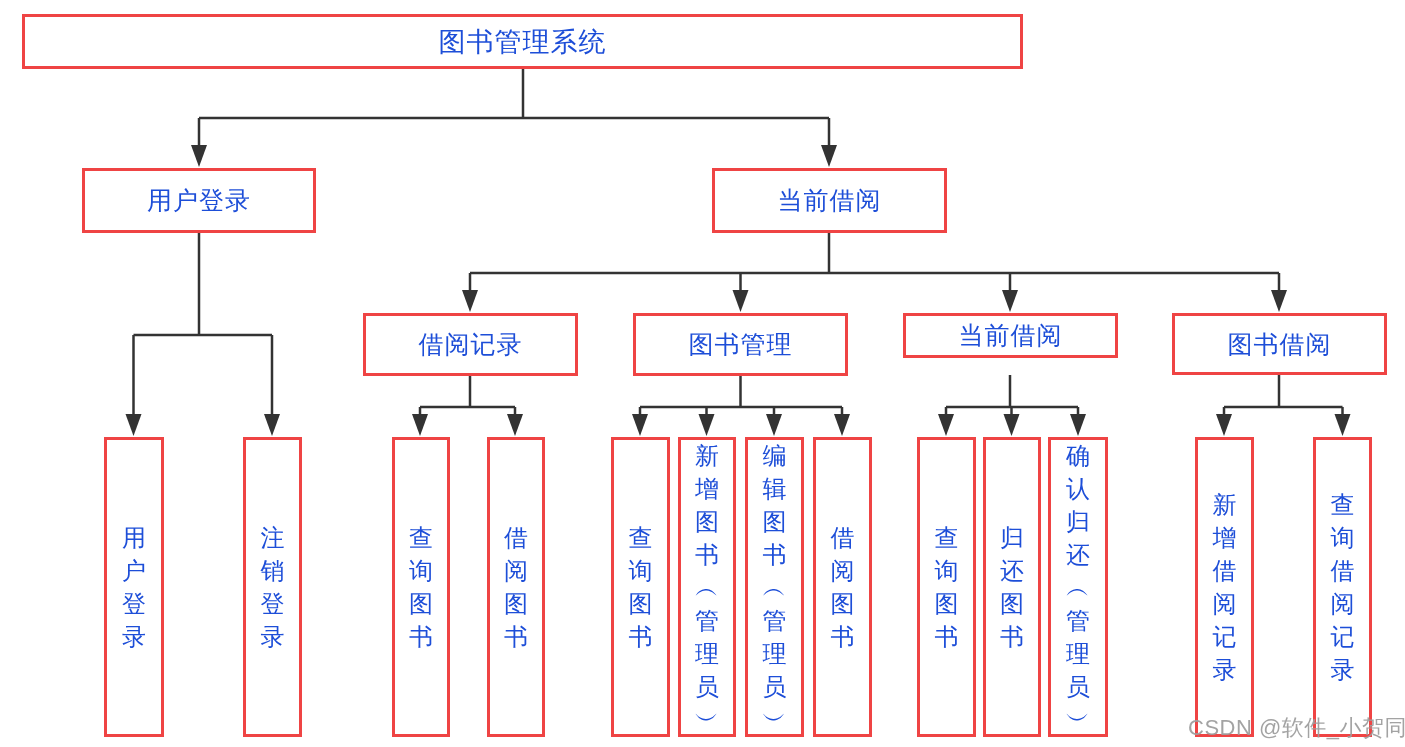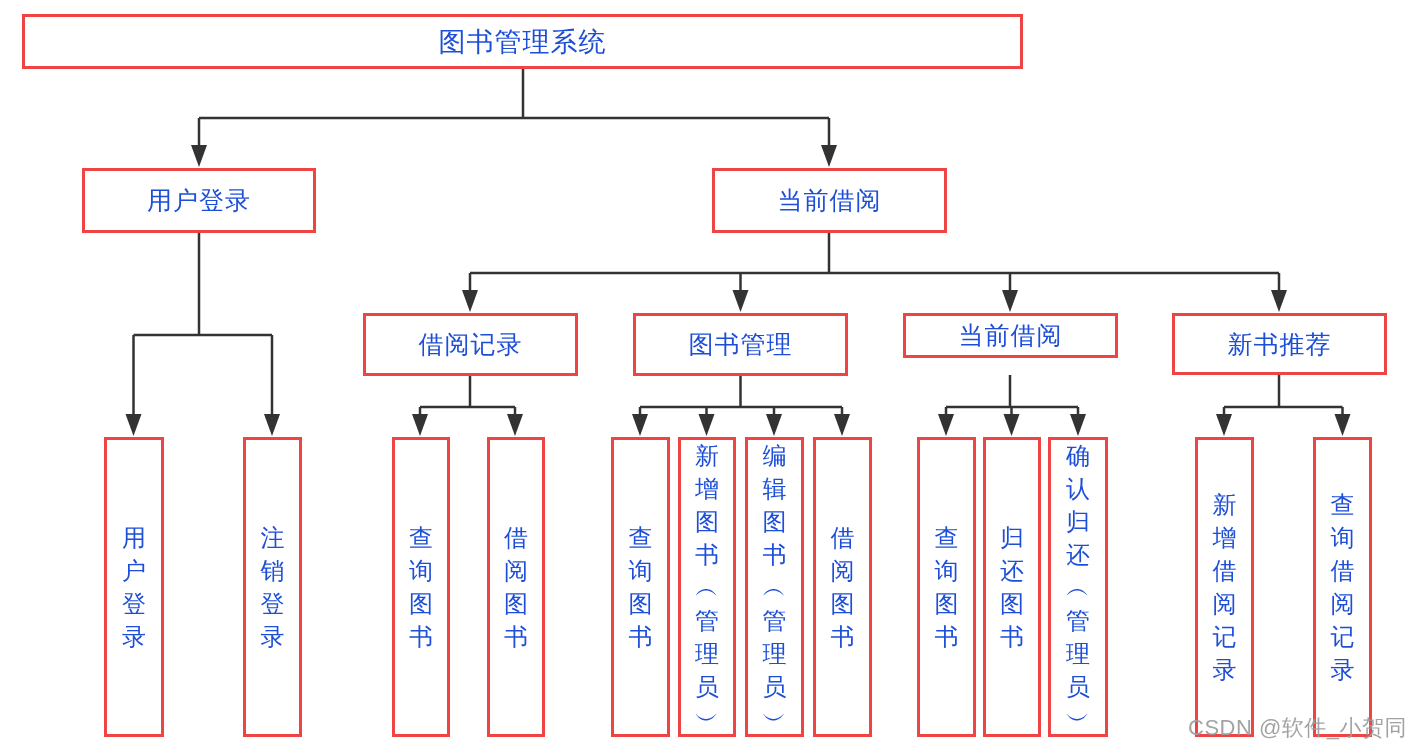--- a/index.html
+++ b/index.html
@@ -142,21 +142,21 @@
   <div class="box h-box" style="left:363px; top:313px; width:215px; height:63px;">
     <span>借阅记录</span>
   </div>
   <div class="box h-box" style="left:633px; top:313px; width:215px; height:63px;">
     <span>图书管理</span>
   </div>
   <div class="box h-box" style="left:903px; top:313px; width:215px; height:45px;">
     <span>当前借阅</span>
   </div>
   <div class="box h-box" style="left:1172px; top:313px; width:215px; height:62px;">
-    <span>新书推荐</span>
+    <span>图书借阅</span>
   </div>
 
   <div class="box leaf-box" style="left:104px; top:437px; width:60px; height:300px;">
       <div>用</div>
       <div>户</div>
       <div>登</div>
       <div>录</div>
     </div>
   <div class="box leaf-box" style="left:243px; top:437px; width:59px; height:300px;">
       <div>注</div>

